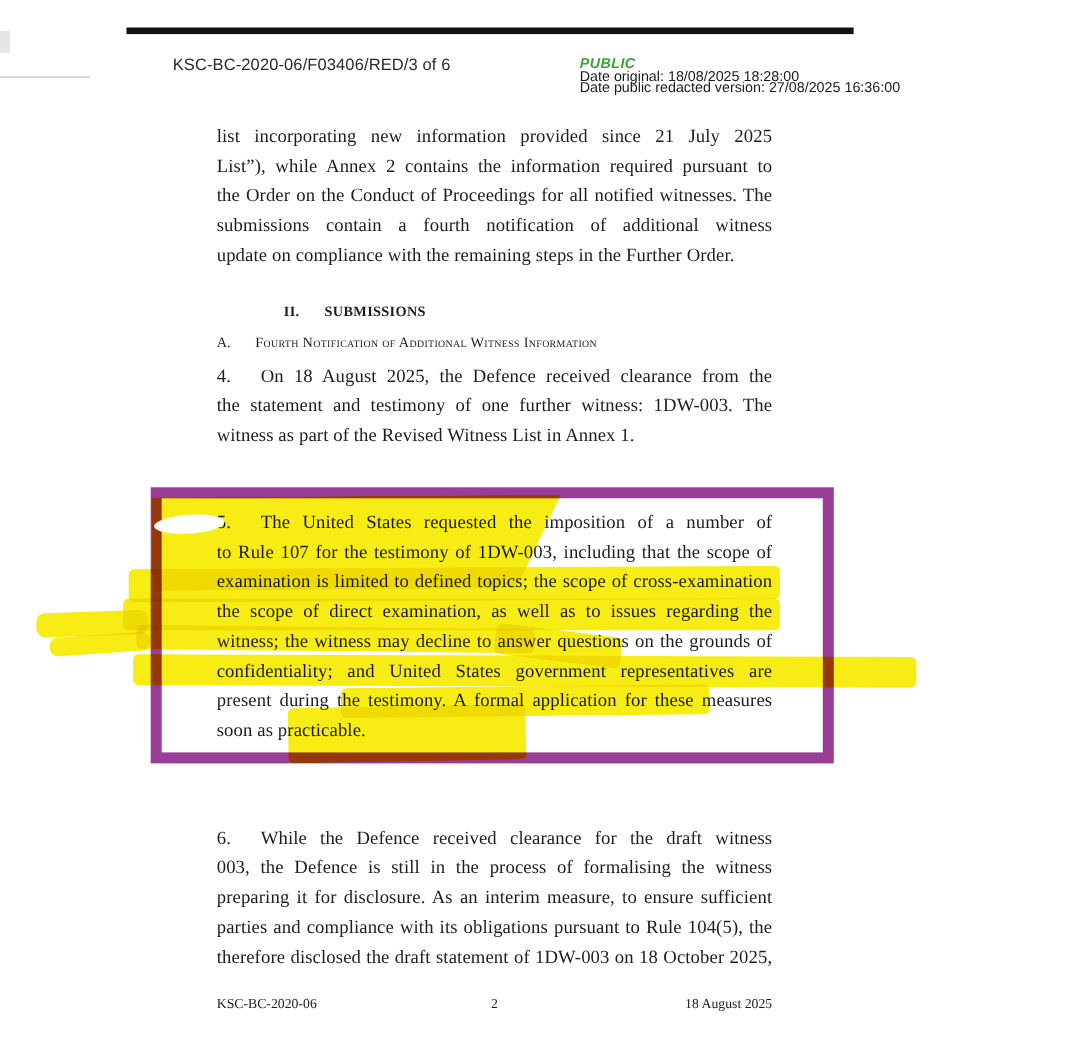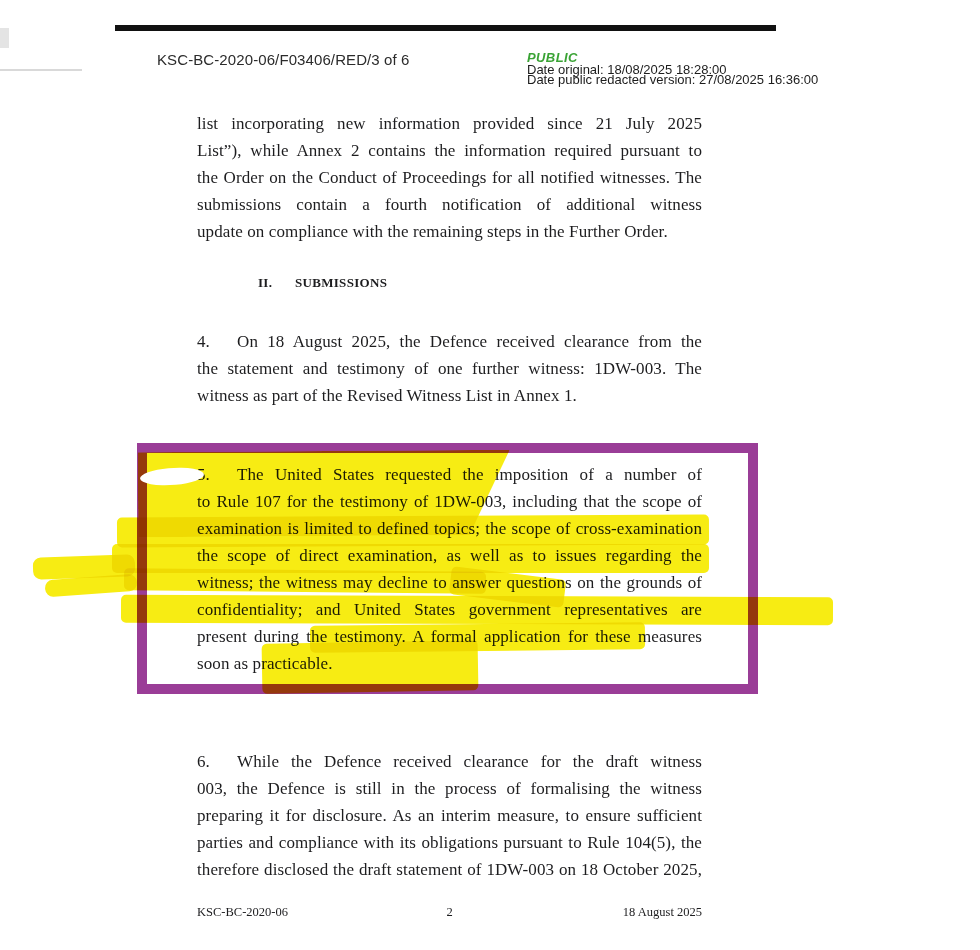--- a/index.html
+++ b/index.html
@@ -79,20 +79,23 @@
       <div class="tline">List”), while Annex 2 contains the information required pursuant to paragraph 96 of</div>
       <div class="tline">the Order on the Conduct of Proceedings for all notified witnesses. The following</div>
       <div class="tline">submissions contain a fourth notification of additional witness information, and an</div>
       <div class="tline last">update on compliance with the remaining steps in the Further Order.</div>
     </div>
 
   <div class="hrow h2" style="left:218px;top:275px;margin-left:40px;">
     <span class="hnum" style="width:37px;">II.</span><span>SUBMISSIONS</span>
   </div>
 
+  <div class="hrow" style="left:197px;top:303px;">
+    <span class="hnum" style="width:35px;">A.</span><span class="sc">Fourth Notification of Additional Witness Information</span>
+  </div>
 
   <div class="para" style="top:328px;">
       <div class="tline"><span class="pnum">4.</span>On 18 August 2025, the Defence received clearance from the United States for</div>
       <div class="tline">the statement and testimony of one further witness: 1DW-003. The Defence therefore</div>
       <div class="tline last">witness as part of the Revised Witness List in Annex 1.</div>
     </div>
 
   <div class="annot-box"></div>
 
   <div class="para" style="top:461px;">

